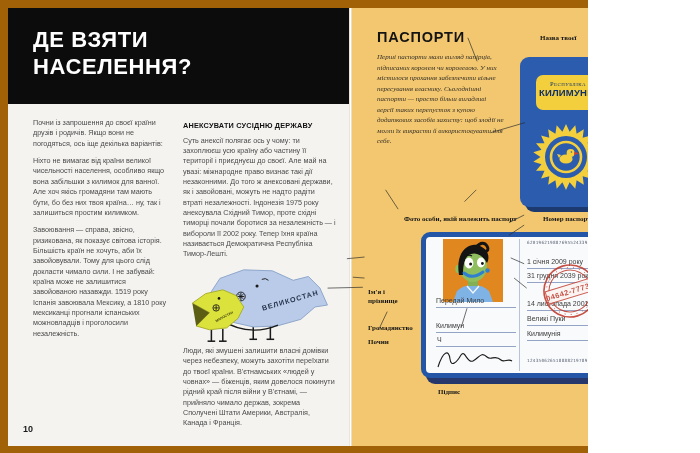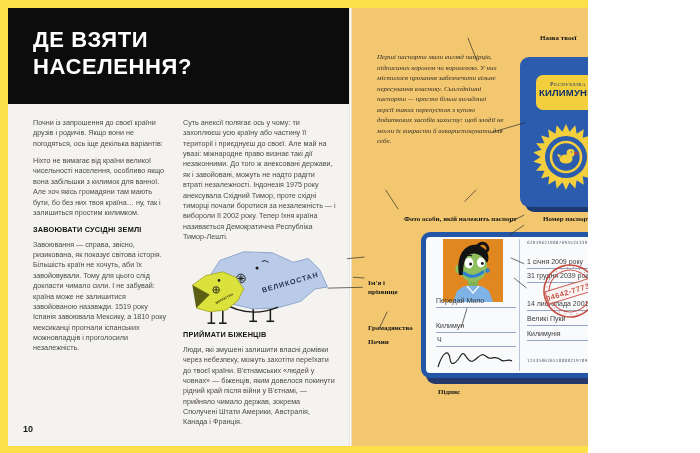--- a/index.html
+++ b/index.html
@@ -1,18 +1,18 @@
 <!DOCTYPE html>
 <html><head>
 <meta charset="utf-8">
 <style>
   *{margin:0;padding:0;box-sizing:border-box}
   html,body{width:700px;height:453px;background:#fff}
   body{font-family:"Liberation Sans",sans-serif;-webkit-font-smoothing:antialiased}
-  .canvas{position:relative;width:588px;height:453px;background:#fde047;overflow:hidden}
+  .canvas{position:relative;width:588px;height:453px;background:#a16207;overflow:hidden}
   .page{position:absolute;top:8px;bottom:7px}
   .page-left{left:8px;width:341px;background:#f4f3f0}
   .page-right{left:352px;width:340px;background:#f2c76f}
   .seam{position:absolute;left:349px;top:8px;bottom:7px;width:3px;
         background:linear-gradient(90deg,#dcd8d2,#ffffff 50%,#e3cf9f)}
   
   .header-block{position:absolute;left:0;top:0;width:100%;height:96px;background:#0c0c0c}
   .main-title{position:absolute;left:25px;top:19px;font-size:22px;font-weight:bold;
               color:#fff;line-height:1.22;letter-spacing:.6px;white-space:pre-line}
   .col{position:absolute;top:110px;font-size:7.2px;line-height:1.44;color:#4b4b4b}
@@ -62,25 +62,25 @@
 
   <div class="page page-left">
     <div class="header-block">
       <div class="main-title">ДЕ ВЗЯТИ
 НАСЕЛЕННЯ?</div>
     </div>
 
     <div class="col col1">
       <p>Почни із запрошення до своєї країни друзів і родичів. Якщо вони не погодяться, ось іще декілька варіантів:</p>
       <p>Ніхто не вимагає від країни великої чисельності населення, особливо якщо вона забільшки з килимок для ванної. Але хоч якісь громадяни там мають бути, бо без них твоя країна… ну, так і залишиться простим килимком.</p>
-      <h3>ЗАВОЮВАТИ СУСІДНІ ЗЕМЛІ</h3>
       <p>Завоювання — справа, звісно, ризикована, як показує світова історія. Більшість країн не хочуть, аби їх завойовували. Тому для цього слід докласти чимало сили. І не забувай: країна може не залишитися завойованою назавжди. 1519 року Іспанія завоювала Мексику, а 1810 року мексиканці прогнали іспанських можновладців і проголосили незалежність.</p>
     </div>
 
     <div class="col col2">
+      <h3>АНЕКСУВАТИ СУСІДНЮ ДЕРЖАВУ</h3>
       <p>Суть анексії полягає ось у чому: ти захоплюєш усю країну або частину її території і приєднуєш до своєї. Але май на увазі: міжнародне право визнає такі дії незаконними. До того ж анексовані держави, як і завойовані, можуть не надто радіти втраті незалежності. Індонезія 1975 року анексувала Східний Тимор, проте східні тиморці почали боротися за незалежність — і вибороли її 2002 року. Тепер їхня країна називається Демократична Республіка Тимор-Лешті.</p>
 
       <svg class="blob-illo" width="150" height="78" viewBox="0 0 150 82">
 
         <g stroke="#1a1a1a" stroke-width="1.6">
           <line x1="70" y1="60" x2="70" y2="76"></line>
             <line x1="88" y1="59" x2="88" y2="76"></line>
           <line x1="26" y1="66" x2="26" y2="78"></line>
             <line x1="38" y1="65" x2="38" y2="78"></line>
           <line x1="66" y1="76" x2="74" y2="76"></line>
@@ -106,30 +106,30 @@
         <polygon points="6,38 24,48 10,62" fill="#5c5e14"></polygon>
         <circle cx="34" cy="33" r="1.4" fill="#1a1a1a"></circle>
         <g stroke="#1a1a1a" stroke-width=".9">
           <circle cx="31" cy="43" r="3.4" fill="none"></circle>
           <line x1="31" y1="40.2" x2="31" y2="45.8"></line>
             <line x1="28.2" y1="43" x2="33.8" y2="43"></line>
         </g>
         <text x="31" y="58" transform="rotate(-28 31 58)" font-size="3.6" font-weight="bold" fill="#3c3e10">МАЛОСТАН</text>
       </svg>
 
-      <h3>ПРИЙМАТИ БІЖЕНЦІВ</h3>
       <p>Люди, які змушені залишити власні домівки через небезпеку, можуть захотіти переїхати до твоєї країни. В'єтнамських «людей у човнах» — біженців, яким довелося покинути рідний край після війни у В'єтнамі, — прийняло чимало держав, зокрема Сполучені Штати Америки, Австралія, Канада і Франція.</p>
     </div>
 
     <div class="pagenum pn-left">10</div>
   </div>
 
   <div class="seam"></div>
 
   <div class="page page-right">
+    <div class="rp-title">ПАСПОРТИ</div>
     <div class="rp-intro rp-i1">Перші паспорти мали вигляд папірців, підписаних королем чи королевою. У них містилося прохання забезпечити вільне пересування власнику. Сьогоднішні паспорти — просто більш вигадливі версії таких перепусток з купою додаткових засобів захисту: щоб злодії не могли їх викрасти й використовувати для себе.</div>
 
     <div class="cover">
       <svg class="cover-sun" viewBox="0 0 95 150">
         <g transform="translate(46,100)">
           <polygon points="0.0,-33.0 3.6,-25.2 9.3,-31.7 10.6,-23.2 17.8,-27.8 16.7,-19.3 24.9,-21.6 21.5,-13.8 30.0,-13.7 24.5,-7.2 32.7,-4.7 25.5,-0.0 32.7,4.7 24.5,7.2 30.0,13.7 21.5,13.8 24.9,21.6 16.7,19.3 17.8,27.8 10.6,23.2 9.3,31.7 3.6,25.2 0.0,33.0 -3.6,25.2 -9.3,31.7 -10.6,23.2 -17.8,27.8 -16.7,19.3 -24.9,21.6 -21.5,13.8 -30.0,13.7 -24.5,7.2 -32.7,4.7 -25.5,0.0 -32.7,-4.7 -24.5,-7.2 -30.0,-13.7 -21.5,-13.8 -24.9,-21.6 -16.7,-19.3 -17.8,-27.8 -10.6,-23.2 -9.3,-31.7 -3.6,-25.2" fill="#f3cf3d"></polygon>
           <circle r="21" fill="#2b5cad"></circle>
           <circle r="15" fill="none" stroke="#f3cf3d" stroke-width="2.6"></circle>
           <g>
             <path d="M-7,1 l-2,-4 l4,1 z" fill="#f3cf3d"></path>
@@ -198,21 +198,21 @@
           <rect x="-24" y="-6.5" width="48" height="13" fill="#fbf4f1" opacity=".92" stroke="#c0392b" stroke-width="1"></rect>
           <text y="3" text-anchor="middle" font-size="7.4" font-weight="bold" fill="#c0392b" letter-spacing=".6">04642-77732</text>
         </g>
       </svg>
     </div>
 
     <div class="anno" style="left:188px;top:26px">Назва твоєї</div>
     <div class="anno" style="left:276px;top:126px;width:52px">Сьогоднішні штамп</div>
     <div class="anno" style="left:52px;top:207px;white-space:nowrap">Фото особи, якій належить паспорт</div>
     <div class="anno" style="left:191px;top:207px">Номер паспорта</div>
-    <div class="anno" style="left:16px;top:271px;width:46px">Ім'я і прізвище</div>
+    <div class="anno" style="left:16px;top:280px;width:46px">Ім'я і прізвище</div>
     <div class="anno" style="left:16px;top:316px;width:60px">Громадянство</div>
     <div class="anno" style="left:16px;top:330px">Почни</div>
     <div class="anno" style="left:274px;top:298px;width:54px">Дата народження</div>
     <div class="anno" style="left:274px;top:328px;width:54px">Місце народження</div>
     <div class="anno" style="left:86px;top:380px">Підпис</div>
 
     <div class="pagenum pn-right">8</div>
   </div>
 
   <svg class="overlay" viewBox="0 0 700 453">

